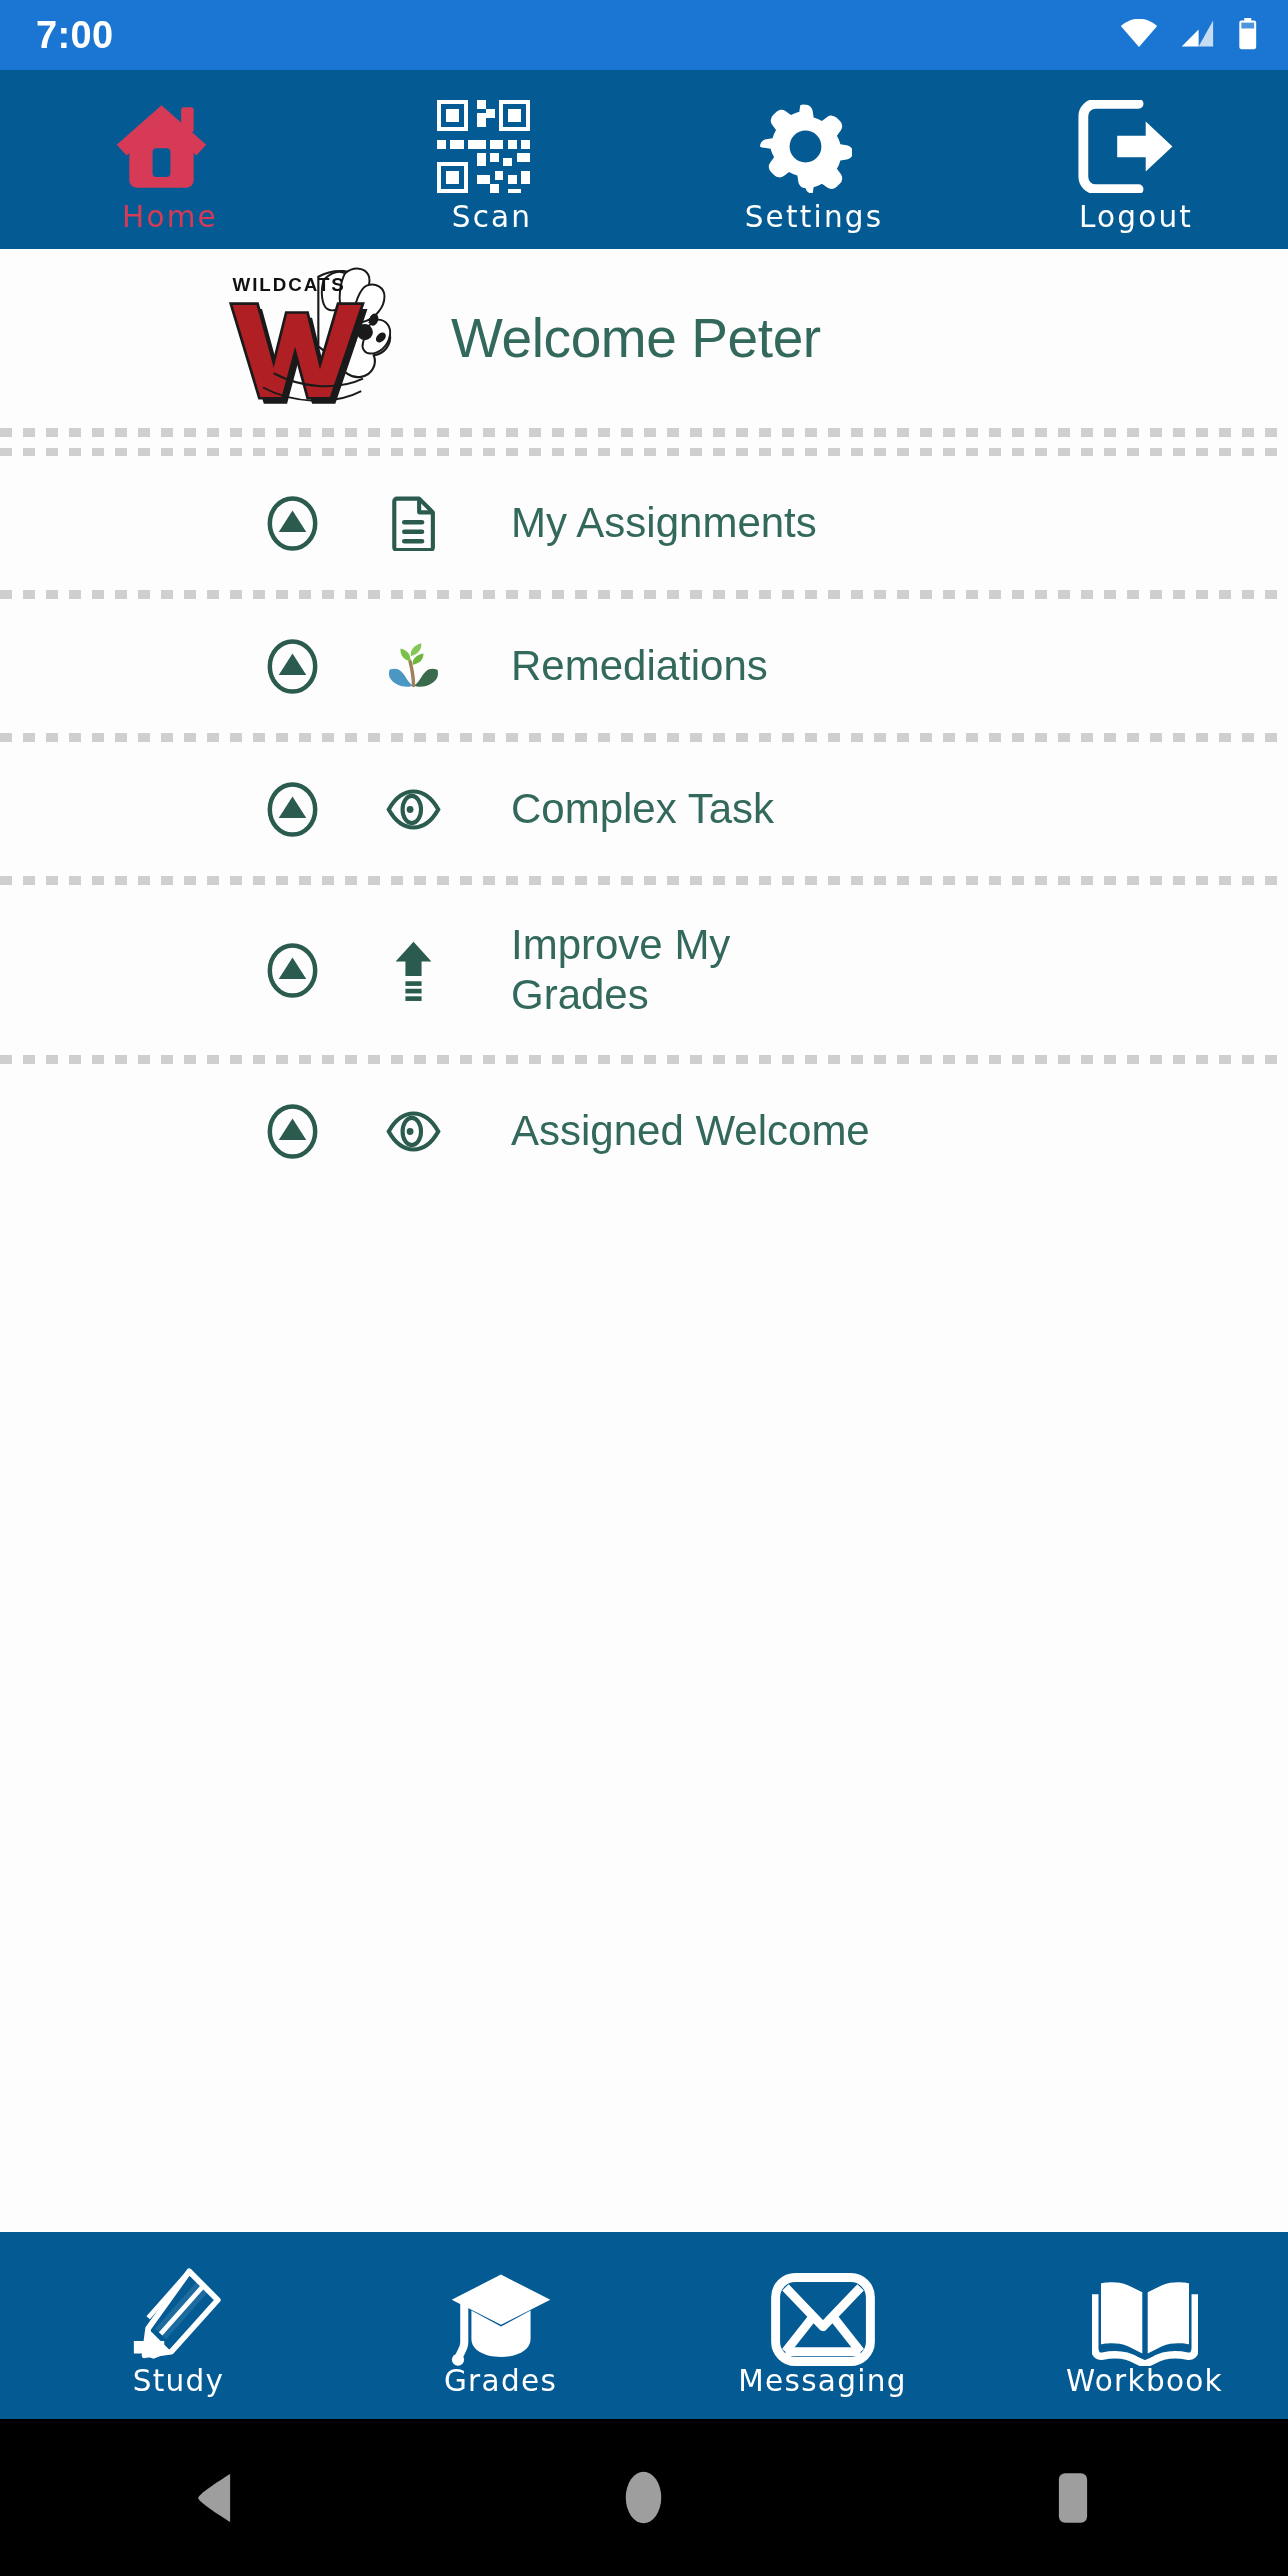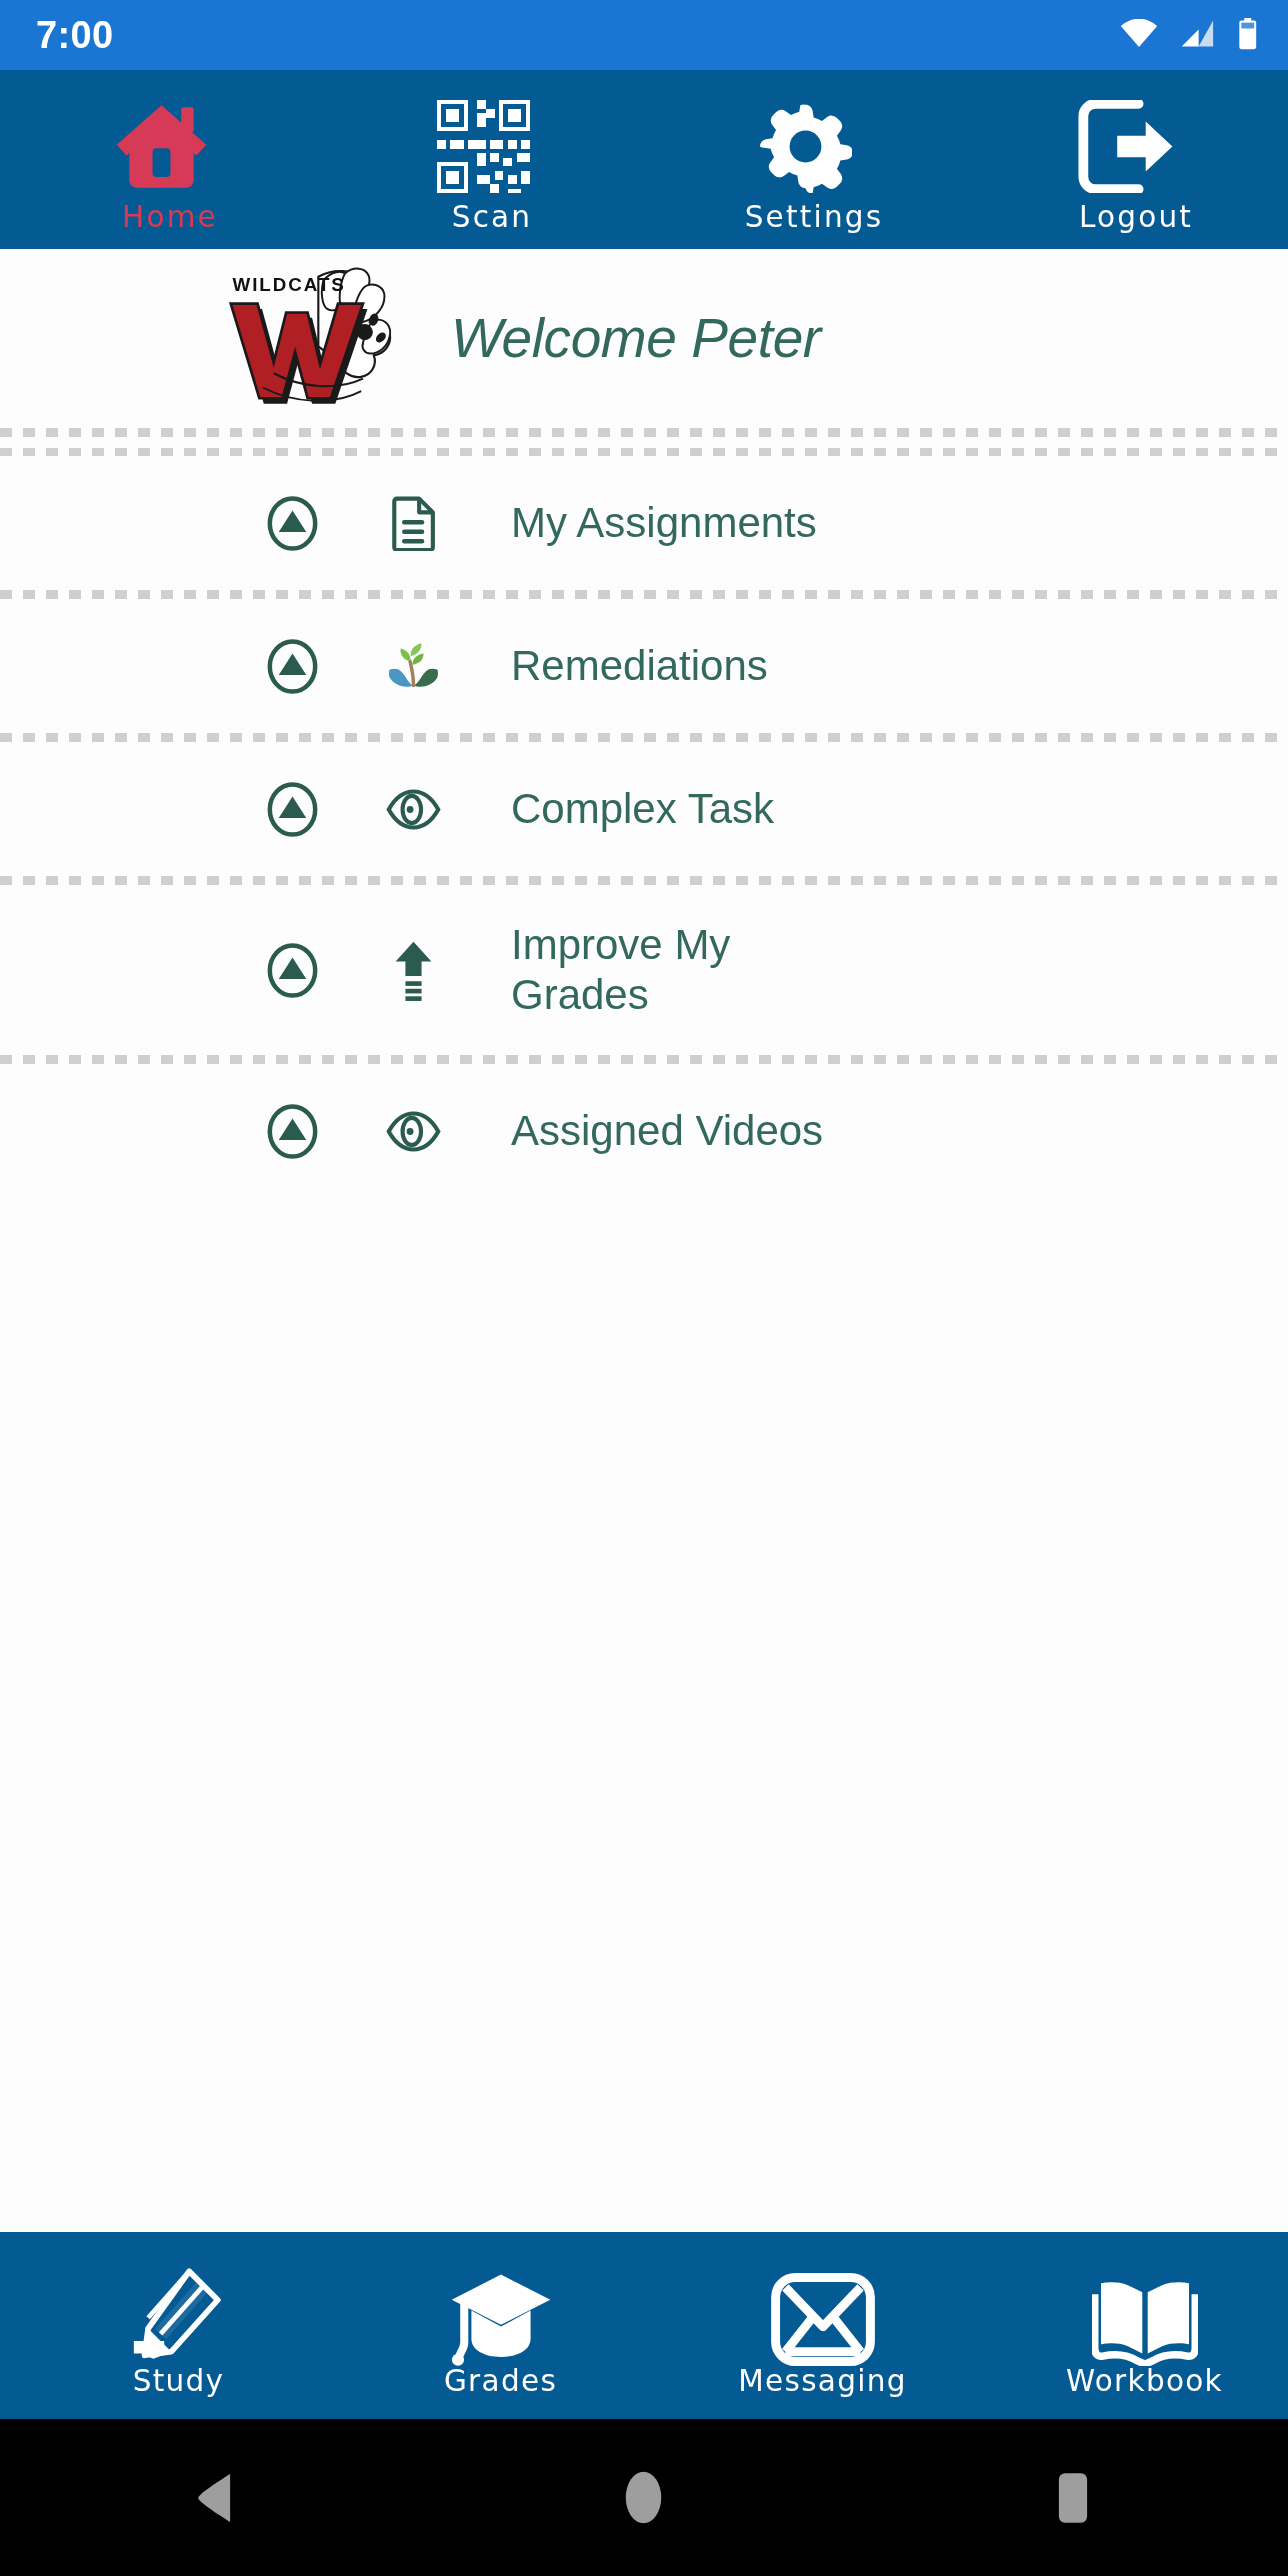--- a/index.html
+++ b/index.html
@@ -43,21 +43,21 @@
     background:#fdfdfd;
   }
 
   .welcome-row{
     height:177px; display:flex; align-items:center;
     padding-left:211px;
   }
   .logo-box{ width:195px; height:143px; position:relative; flex:0 0 auto; }
   .welcome-text{
     font-size:55px; color:#33685c; margin-left:45px;
-    font-family:"Liberation Sans", sans-serif; letter-spacing:-0.4px;font-style:italic;
+    font-family:"Liberation Sans", sans-serif; letter-spacing:-0.4px;
   }
 
   .sep{
     height:9px; width:100%;
     background-image:repeating-linear-gradient(to right,#cfcfcf 0 11.6px, transparent 11.6px 23px);
     background-size:23px 9px; background-repeat:repeat-x;
     background-position:0 0;
   }
   .sep.double{
     height:30px;
@@ -343,21 +343,21 @@
           <path d="M16 8.5 L24 21 L8 21 Z" fill="#2a5b4e"></path>
         </svg>
       </span>
       <span class="m-icon">
         <svg width="55" height="41" viewBox="0 0 32 24">
           <path d="M1.5 12 C6 4 11 1.5 16 1.5 C21 1.5 26 4 30.5 12 C26 20 21 22.5 16 22.5 C11 22.5 6 20 1.5 12Z" fill="none" stroke="#2a5b4e" stroke-width="2.4"></path>
           <ellipse cx="15" cy="12" rx="5.4" ry="8" fill="none" stroke="#2a5b4e" stroke-width="2.4"></ellipse>
           <circle cx="14" cy="12" r="2" fill="#2a5b4e"></circle>
         </svg>
       </span>
-      <span class="m-label">Assigned Videos</span>
+      <span class="m-label">Assigned Welcome</span>
     </div>
 
   </div>
 
   <div class="bottomnav">
 
     <div class="bottomnav-item">
       <span class="bottomnav-icon">
         <svg width="97" height="100" viewBox="0 0 54 56">
           <path d="M33 3 L49 19 L23 48 L8 50 L10 35 Z" fill="none" stroke="#ffffff" stroke-width="3.2" stroke-linejoin="round"></path>

